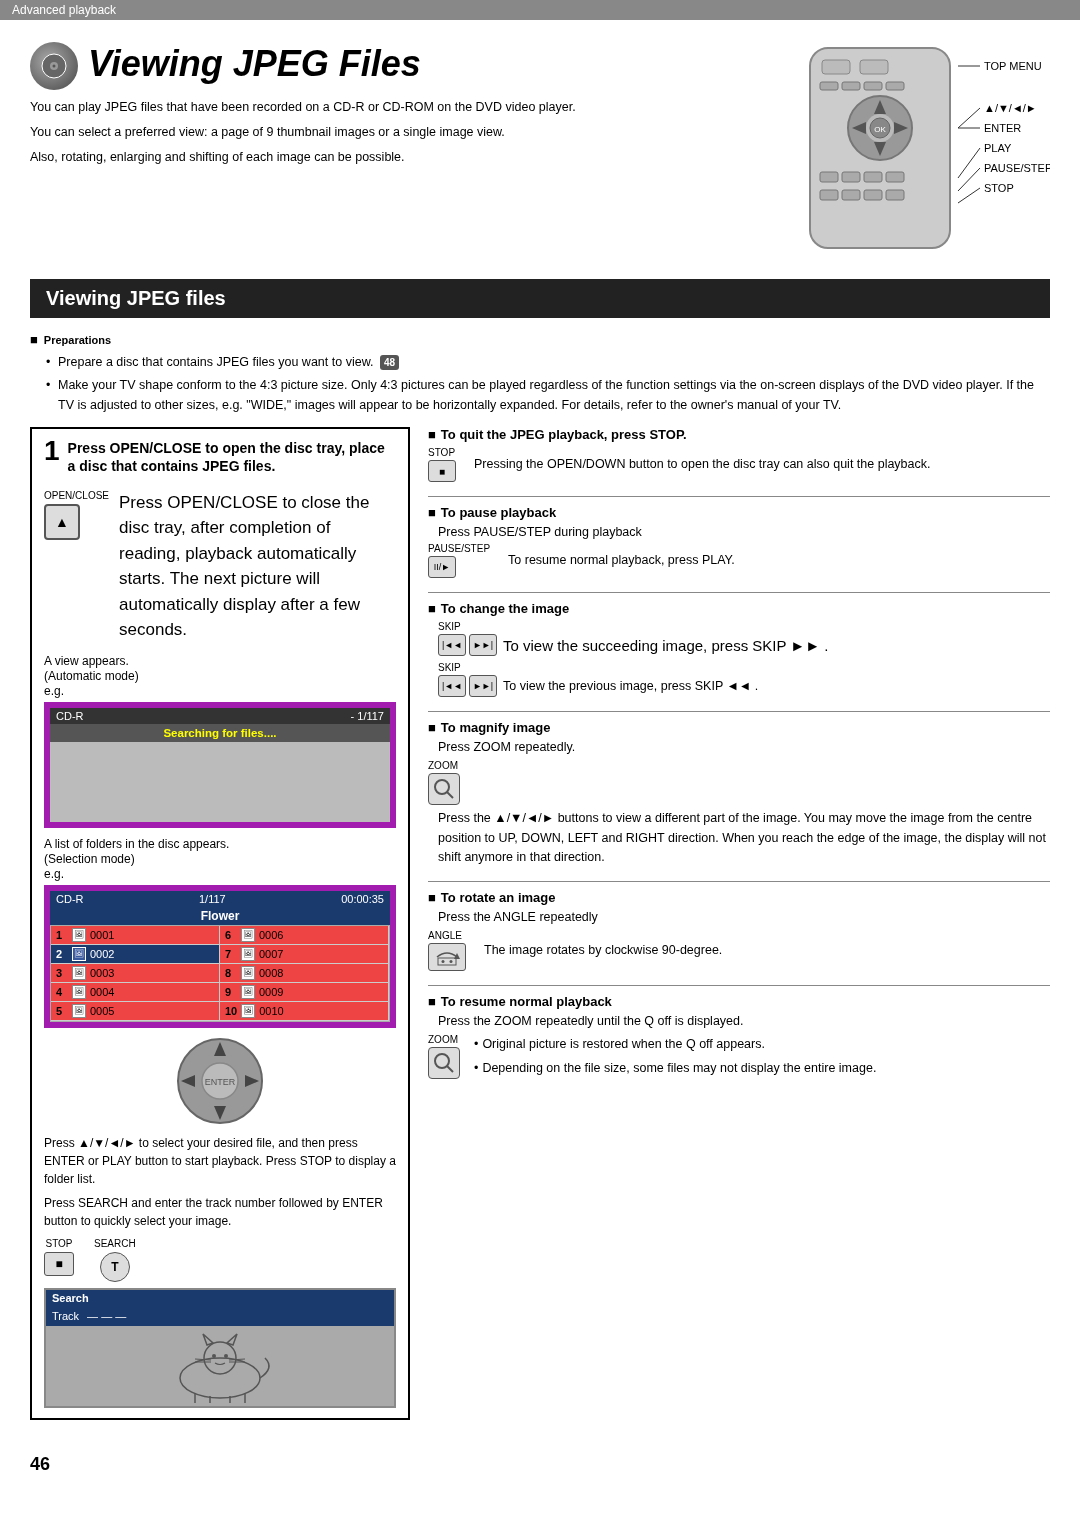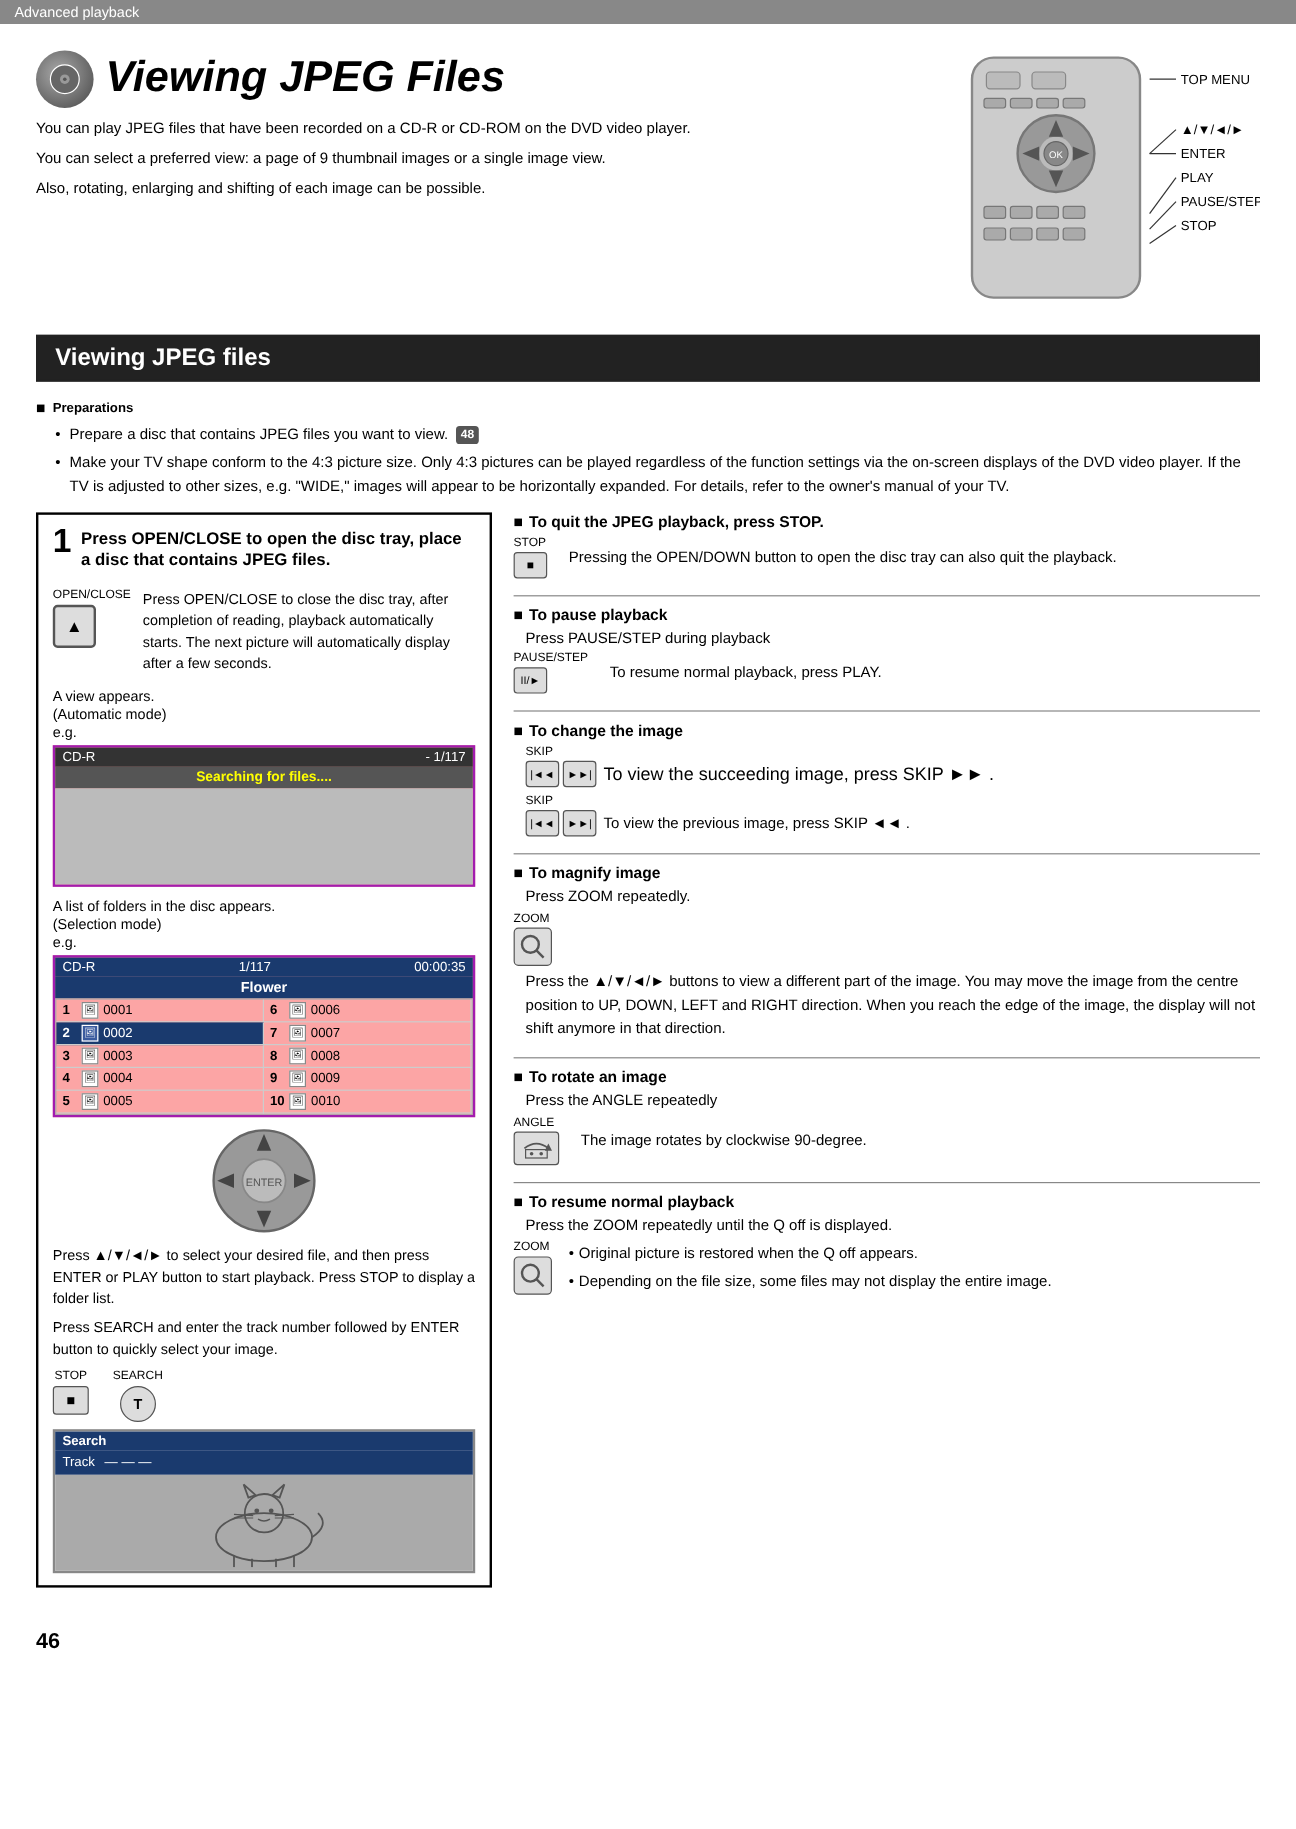--- a/index.html
+++ b/index.html
@@ -158,28 +158,28 @@
       height: 36px;
       border: 2px solid #555;
       border-radius: 4px;
       background: #ddd;
       display: flex;
       align-items: center;
       justify-content: center;
       font-size: 14px;
     }
     .step-description {
-      font-size: 12px;
+      font-size: 17px;
       line-height: 1.5;
     }
     .screen-box {
-      border: 2px solid #a21caf;
+      border: 6px solid #a21caf;
       margin-bottom: 8px;
       font-size: 11px;
-      background: #fca5a5;
+      background: #ef4444;
     }
     .screen-header {
       background: #333;
       color: #fff;
       padding: 2px 6px;
       display: flex;
       justify-content: space-between;
       font-size: 11px;
     }
     .screen-header-blue {

